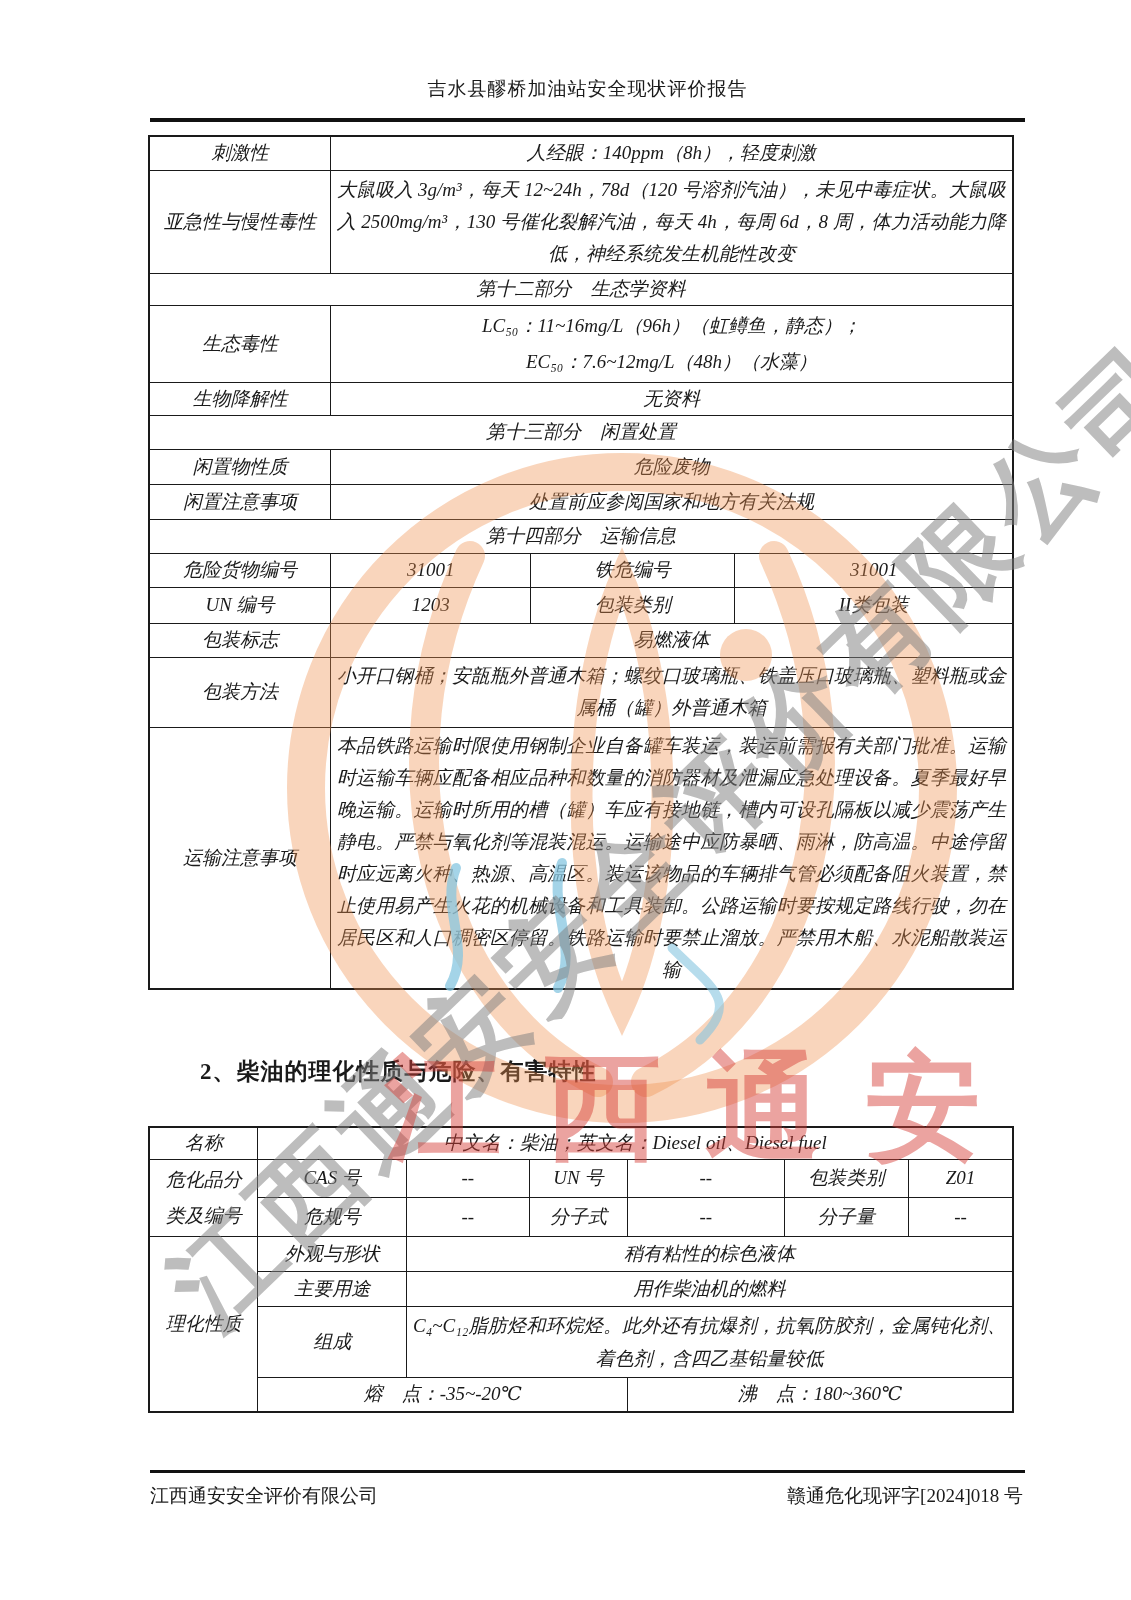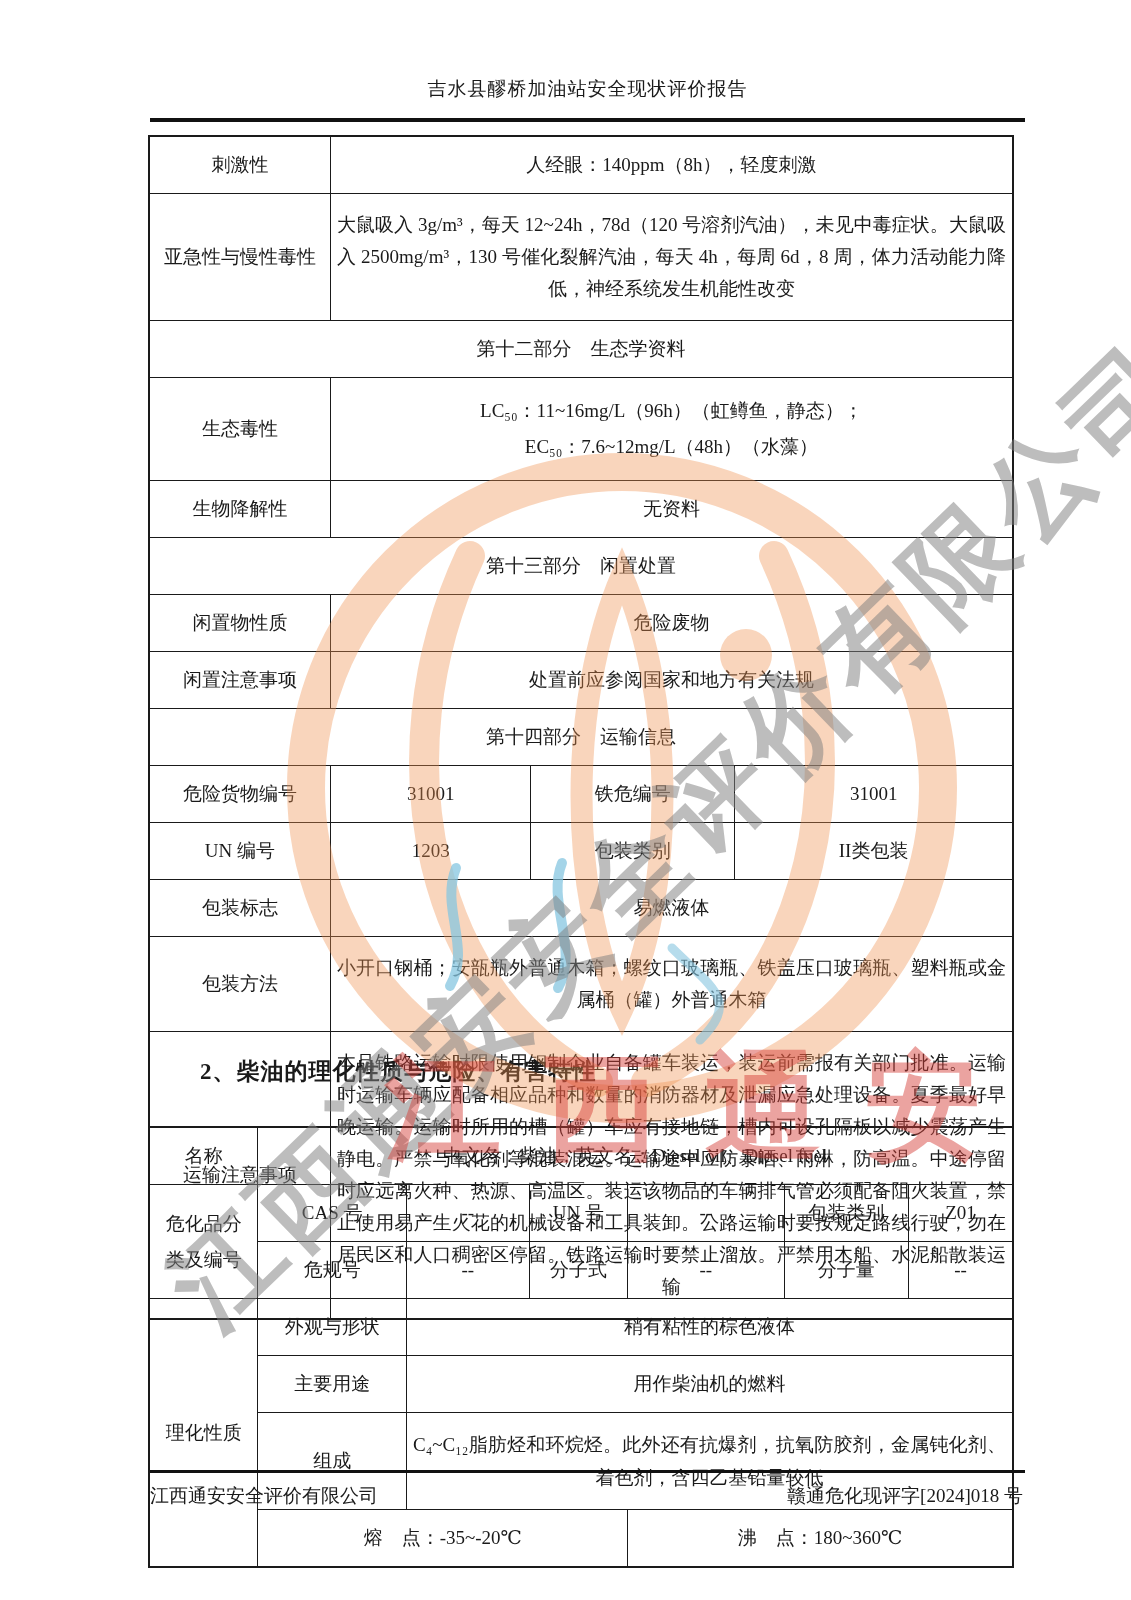--- a/index.html
+++ b/index.html
@@ -14,21 +14,21 @@
   .rule{position:absolute;left:150px;width:875px;background:#111;}
   .rule-top{top:118px;height:4px;}
   .rule-bottom{top:1470px;height:3px;}
   .page-number{position:absolute;top:1444px;left:150px;width:875px;text-align:center;font-size:18px;}
   .footer-left{position:absolute;top:1483px;left:150px;font-size:19px;}
   .footer-right{position:absolute;top:1483px;right:108px;font-size:19px;}
   
   table{border-collapse:collapse;table-layout:fixed;position:absolute;left:148px;width:866px;font-size:19px;}
   .t1{top:135px;}
   .t2{top:1126px;}
-  td{border:1.6px solid #1a1a1a;vertical-align:middle;text-align:center;padding:15px 6px;overflow:hidden;}
+  td{border:1.6px solid #1a1a1a;vertical-align:middle;text-align:center;padding:2px 6px;overflow:hidden;font-style:italic;}
   table{border:2.4px solid #1a1a1a;}
   td.para{text-align:justify;text-align-last:center;}
   .t1 td.para{line-height:32px;}
   td.p34{line-height:34px;}
   td.p35{line-height:35px;}
   td.p31{line-height:30.5px;}
   .t2 td.para{line-height:33px;}
   .two-line span{display:block;line-height:36px;}
   .lbl2 span{display:block;line-height:36px;}
   

